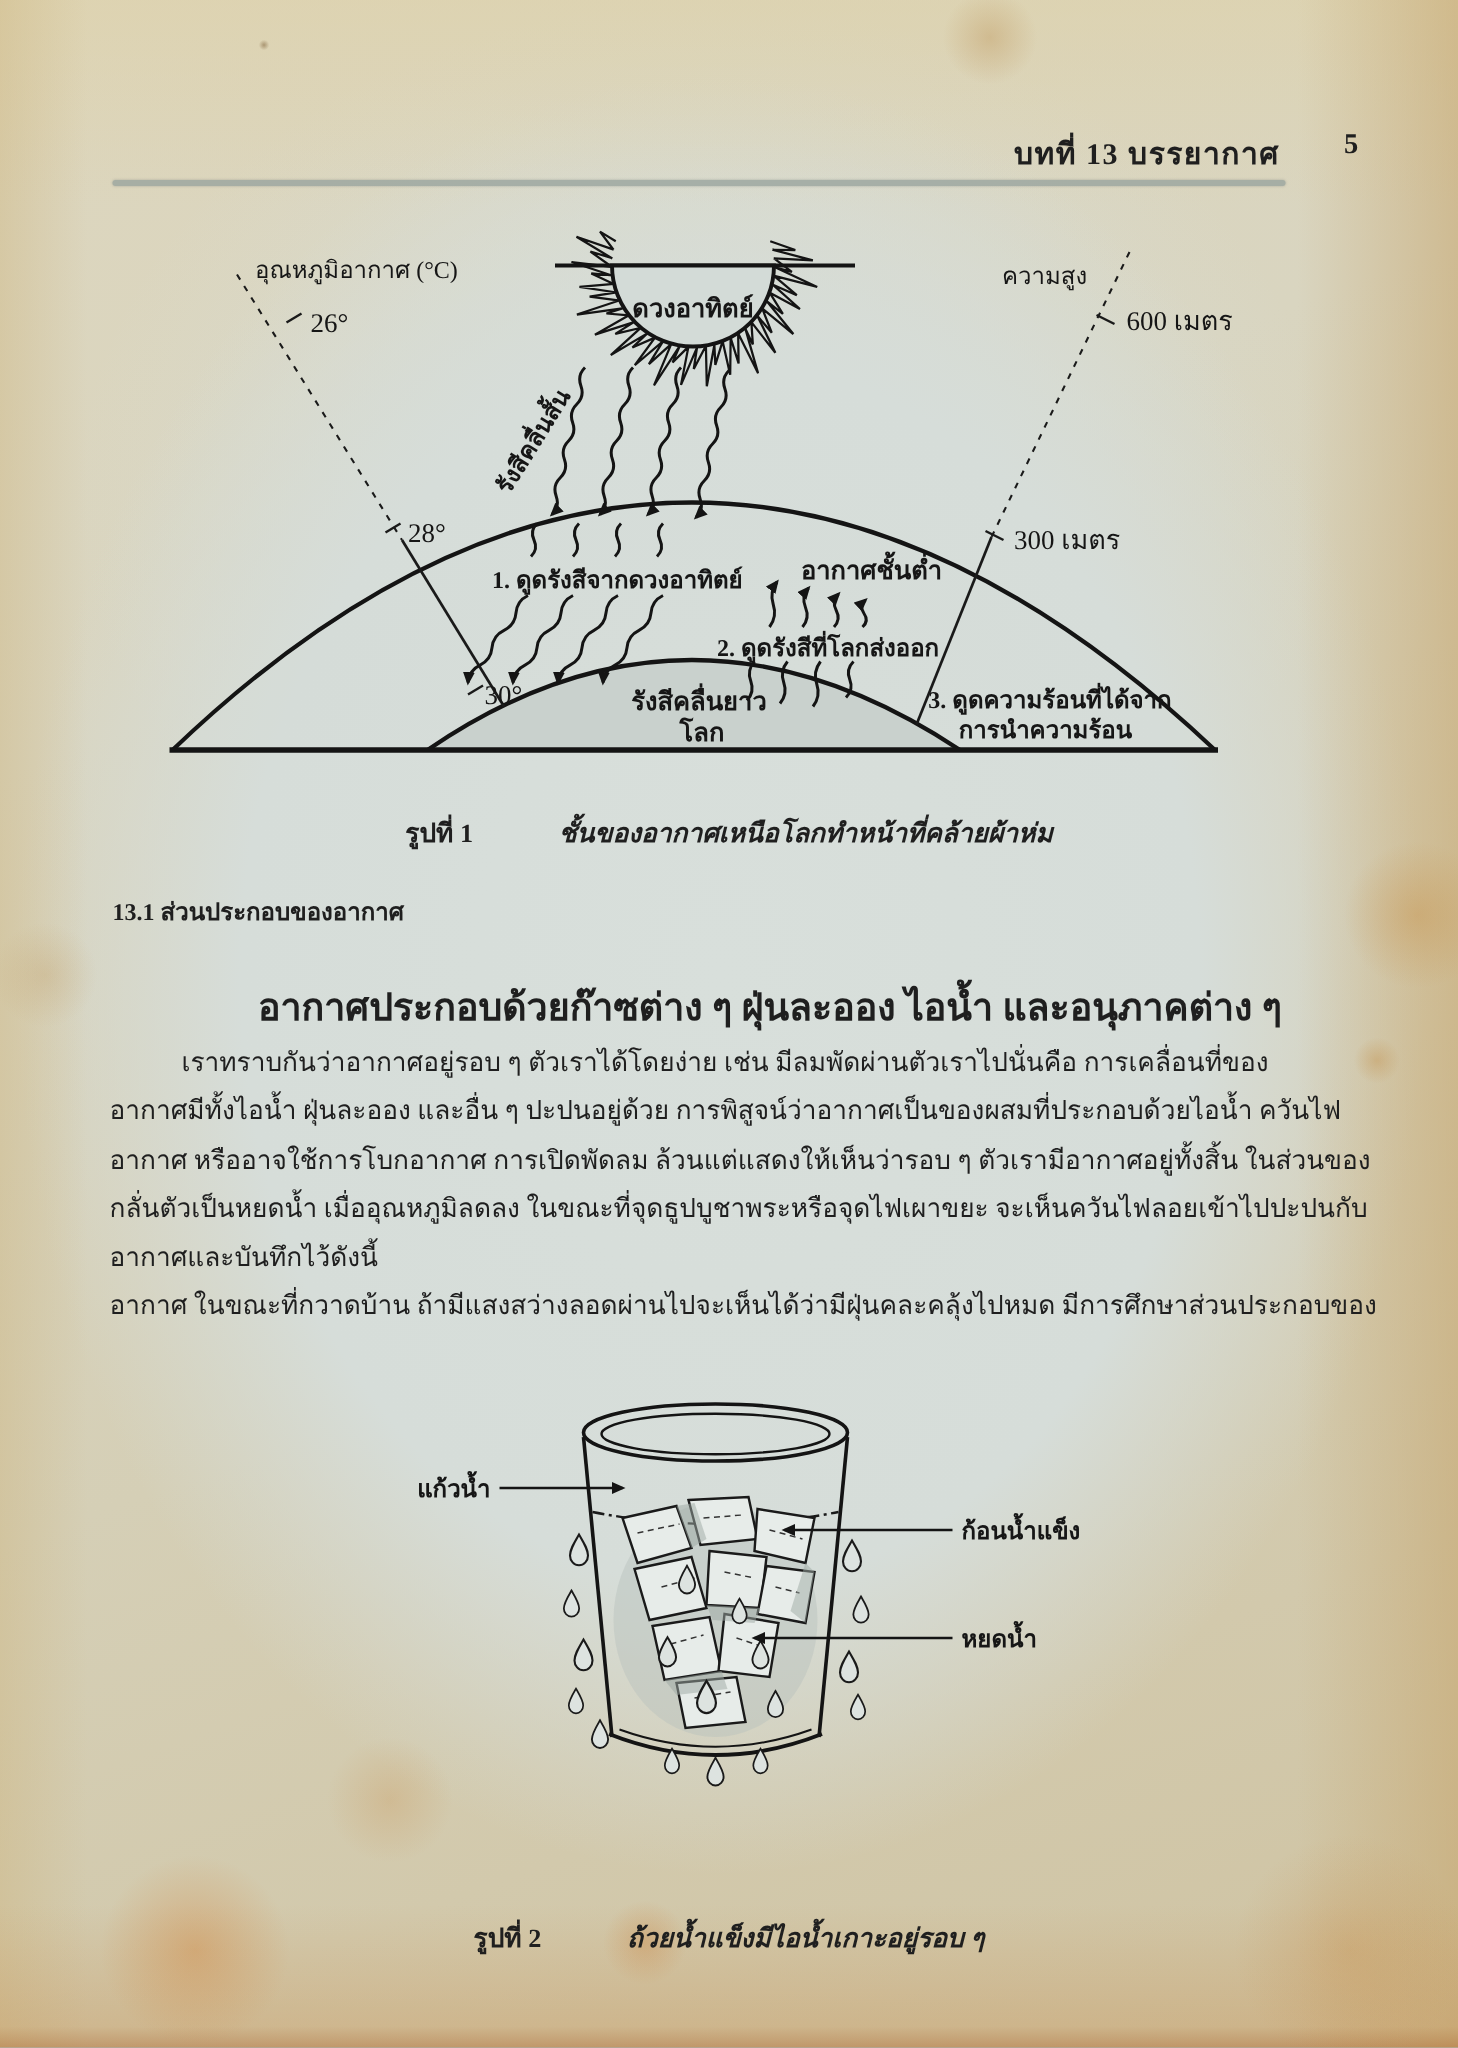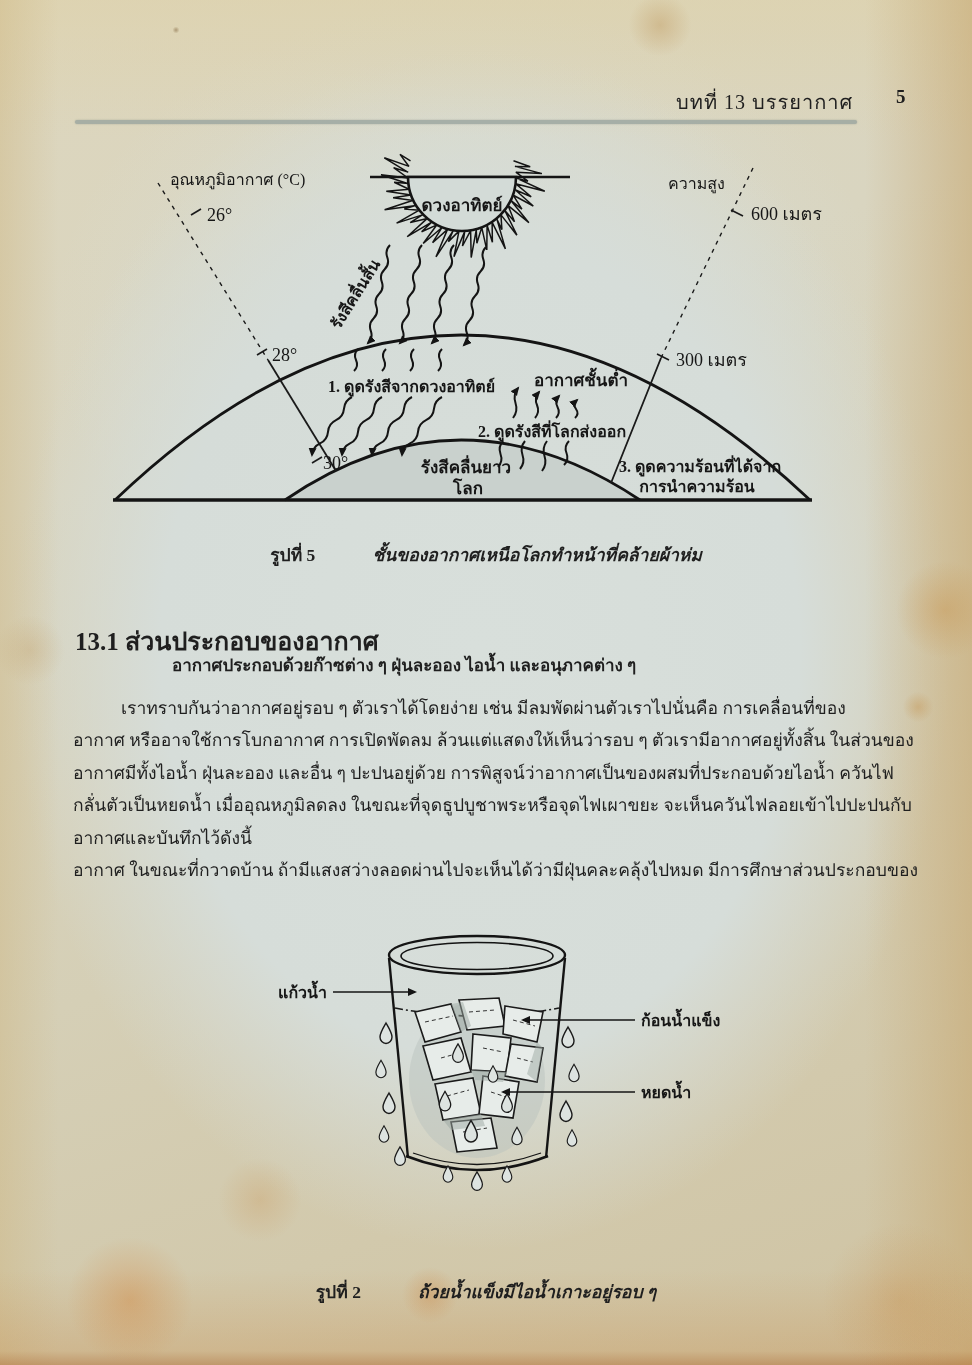--- a/index.html
+++ b/index.html
@@ -21,30 +21,30 @@
       radial-gradient(circle 50px at 30px 650px,  rgba(190,150,90,.25),rgba(190,150,90,0) 70%),
       linear-gradient(to top,   rgba(175,105,45,.50) 0px, rgba(200,150,90,.35) 14px, rgba(205,170,110,0) 95px),
       linear-gradient(to left,  rgba(198,165,108,.55) 0%, rgba(198,165,108,0) 11%),
       linear-gradient(to right, rgba(205,180,125,.40) 0%, rgba(205,180,125,0) 6%),
       linear-gradient(to bottom,rgba(222,209,168,.55) 0%, rgba(222,209,168,0) 10%),
       radial-gradient(ellipse 470px 600px at 480px 650px, #d8dfdb 0%, #d6ddd9 68%, rgba(214,221,217,0) 100%),
       radial-gradient(ellipse 420px 330px at 470px 330px, #d7ded9 0%, rgba(215,222,217,0) 100%),
       linear-gradient(160deg,#ddd6bd 0%,#d9d5c0 30%,#d5cfb6 60%,#cfc3a2 100%);
   }
   .abs{position:absolute;}
-  .hdr-chapter{left:676px;top:86px;font-size:20px;font-weight:normal;letter-spacing:1px;white-space:nowrap;}
+  .hdr-chapter{left:676px;top:86px;font-size:20px;font-weight:bold;letter-spacing:1px;white-space:nowrap;}
   .hdr-page{left:896px;top:86px;font-size:19px;font-weight:bold;}
   .hdr-rule{left:75px;top:120px;width:782px;height:4px;background:#9aa59f;opacity:.8;border-radius:2px;box-shadow:0 0 2px rgba(120,130,125,.6);}
   .fig1{left:70px;top:145px;}
   .cap{width:822px;left:75px;text-align:center;font-size:17.5px;font-weight:bold;white-space:nowrap;}
   .cap .cap-txt{font-style:italic;margin-left:44px;}
   .cap1{top:541px;}
   .cap2{top:1278px;}
-  .sec-head{left:75px;top:595px;font-size:25px;font-weight:bold;white-space:nowrap;margin-top:26px;}
-  .lead{left:172px;top:651px;font-size:17px;font-weight:bold;white-space:nowrap;}
+  .sec-head{left:75px;top:595px;font-size:16px;font-weight:bold;white-space:nowrap;}
+  .lead{left:172px;top:651px;font-size:25px;font-weight:bold;white-space:nowrap;}
   .para{left:73px;top:692px;width:840px;font-size:17.5px;}
   .para .pline{height:32.4px;line-height:32.4px;white-space:nowrap;}
   .para .pline:first-child{text-indent:48px;}
   .fig2{left:255px;top:930px;}
   svg text{font-family:"Liberation Serif","DejaVu Serif",serif;fill:#161616;}
   .dg-lbl{font-size:16px;font-weight:bold;}
   .dg-lbl-lg{font-size:17px;font-weight:bold;}
   .dg-num{font-size:18px;}
   .dg-ax{font-size:16px;}
 </style>
@@ -127,32 +127,32 @@
     <text x="258" y="247" class="dg-lbl">1. ดูดรังสีจากดวงอาทิตย์</text>
     <text x="511" y="241" text-anchor="middle" class="dg-lbl-lg">อากาศชั้นต่ำ</text>
     <text x="408" y="292" class="dg-lbl">2. ดูดรังสีที่โลกส่งออก</text>
     <text x="396" y="328" text-anchor="middle" class="dg-lbl-lg">รังสีคลื่นยาว</text>
     <text x="398" y="349" text-anchor="middle" class="dg-lbl-lg">โลก</text>
     <text x="630" y="327" text-anchor="middle" class="dg-lbl">3. ดูดความร้อนที่ได้จาก</text>
     <text x="627" y="347" text-anchor="middle" class="dg-lbl">การนำความร้อน</text>
   </svg>
 
   <div class="abs cap cap1">
-    <span>รูปที่ 5</span>
+    <span>รูปที่ 1</span>
     <span>&nbsp;</span>
     <span class="cap-txt">ชั้นของอากาศเหนือโลกทำหน้าที่คล้ายผ้าห่ม</span>
   </div>
 
   <div class="abs sec-head">13.1 ส่วนประกอบของอากาศ</div>
   <div class="abs lead">อากาศประกอบด้วยก๊าซต่าง ๆ ฝุ่นละออง ไอน้ำ และอนุภาคต่าง ๆ</div>
 
   <div class="abs para">
     <div class="pline">เราทราบกันว่าอากาศอยู่รอบ ๆ ตัวเราได้โดยง่าย เช่น มีลมพัดผ่านตัวเราไปนั่นคือ การเคลื่อนที่ของ</div>
+    <div class="pline">อากาศมีทั้งไอน้ำ ฝุ่นละออง และอื่น ๆ ปะปนอยู่ด้วย การพิสูจน์ว่าอากาศเป็นของผสมที่ประกอบด้วยไอน้ำ ควันไฟ</div>
     <div class="pline">อากาศ หรืออาจใช้การโบกอากาศ การเปิดพัดลม ล้วนแต่แสดงให้เห็นว่ารอบ ๆ ตัวเรามีอากาศอยู่ทั้งสิ้น ในส่วนของ</div>
-    <div class="pline">อากาศมีทั้งไอน้ำ ฝุ่นละออง และอื่น ๆ ปะปนอยู่ด้วย การพิสูจน์ว่าอากาศเป็นของผสมที่ประกอบด้วยไอน้ำ ควันไฟ</div>
     <div class="pline">กลั่นตัวเป็นหยดน้ำ เมื่ออุณหภูมิลดลง ในขณะที่จุดธูปบูชาพระหรือจุดไฟเผาขยะ จะเห็นควันไฟลอยเข้าไปปะปนกับ</div>
     <div class="pline">อากาศและบันทึกไว้ดังนี้</div>
     <div class="pline">อากาศ ในขณะที่กวาดบ้าน ถ้ามีแสงสว่างลอดผ่านไปจะเห็นได้ว่ามีฝุ่นคละคลุ้งไปหมด มีการศึกษาส่วนประกอบของ</div>
   </div>
 
   <svg class="abs fig2" width="480" height="268" viewBox="0 0 480 268">
     <defs>
       <marker id="ah2" orient="auto" markerUnits="userSpaceOnUse" markerWidth="10" markerHeight="9" refX="7" refY="4">
         <path d="M0,0 L9,4 L0,8 Z" fill="#141414"></path>
       </marker>

